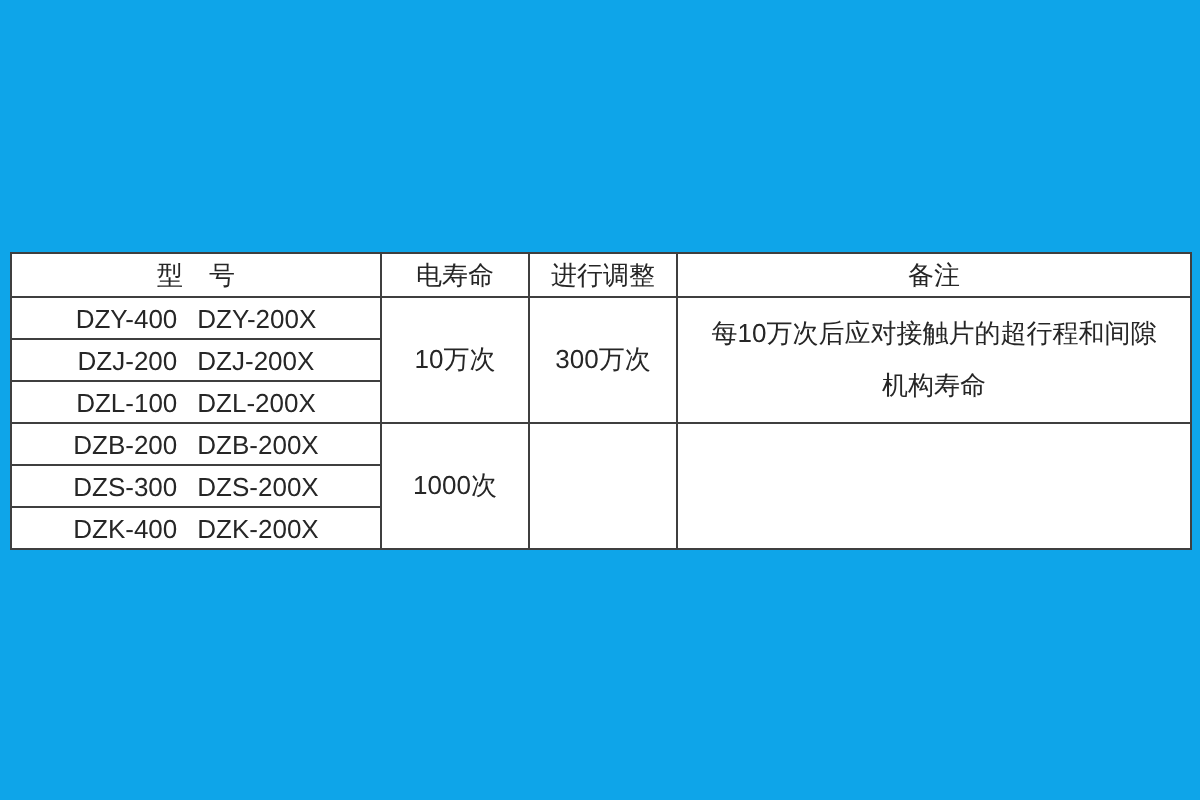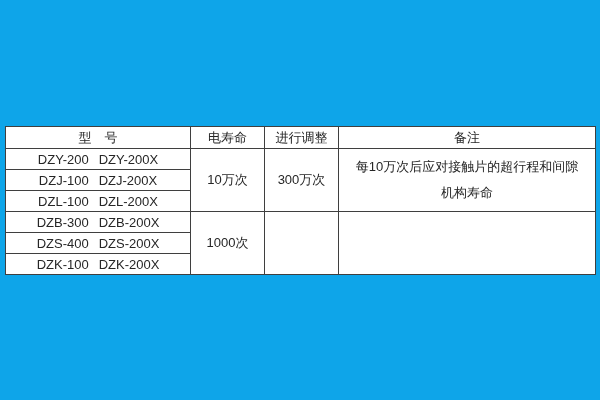--- a/index.html
+++ b/index.html
@@ -65,56 +65,56 @@
     <tbody>
       <tr class="header-row">
         <th>型　号</th>
         <th>电寿命</th>
         <th>进行调整</th>
         <th>备注</th>
       </tr>
 
       <tr class="body-row">
         <td>
-          <span>DZY-200</span><span class="model-b">DZY-200X</span>
+          <span>DZY-400</span><span class="model-b">DZY-200X</span>
         </td>
         <td rowspan="3">10万次</td>
         <td rowspan="3">300万次</td>
         <td rowspan="3" class="remarks-cell">
           <div class="remark-line">每10万次后应对接触片的超行程和间隙</div>
           <div class="remark-line">机构寿命</div>
         </td>
       </tr>
       <tr class="body-row">
         <td>
-          <span>DZJ-100</span><span class="model-b">DZJ-200X</span>
+          <span>DZJ-200</span><span class="model-b">DZJ-200X</span>
         </td>
       </tr>
       <tr class="body-row">
         <td>
           <span>DZL-100</span><span class="model-b">DZL-200X</span>
         </td>
       </tr>
 
       <tr class="body-row">
         <td>
-          <span>DZB-300</span><span class="model-b">DZB-200X</span>
+          <span>DZB-200</span><span class="model-b">DZB-200X</span>
         </td>
         <td rowspan="3">1000次</td>
         <td rowspan="3"></td>
         <td rowspan="3" class="remarks-cell">
           <div class="remark-line"></div>
           <div class="remark-line"></div>
         </td>
       </tr>
       <tr class="body-row">
         <td>
-          <span>DZS-400</span><span class="model-b">DZS-200X</span>
+          <span>DZS-300</span><span class="model-b">DZS-200X</span>
         </td>
       </tr>
       <tr class="body-row">
         <td>
-          <span>DZK-100</span><span class="model-b">DZK-200X</span>
+          <span>DZK-400</span><span class="model-b">DZK-200X</span>
         </td>
       </tr>
     </tbody>
   </table>
 </div>
 
 </body></html>

